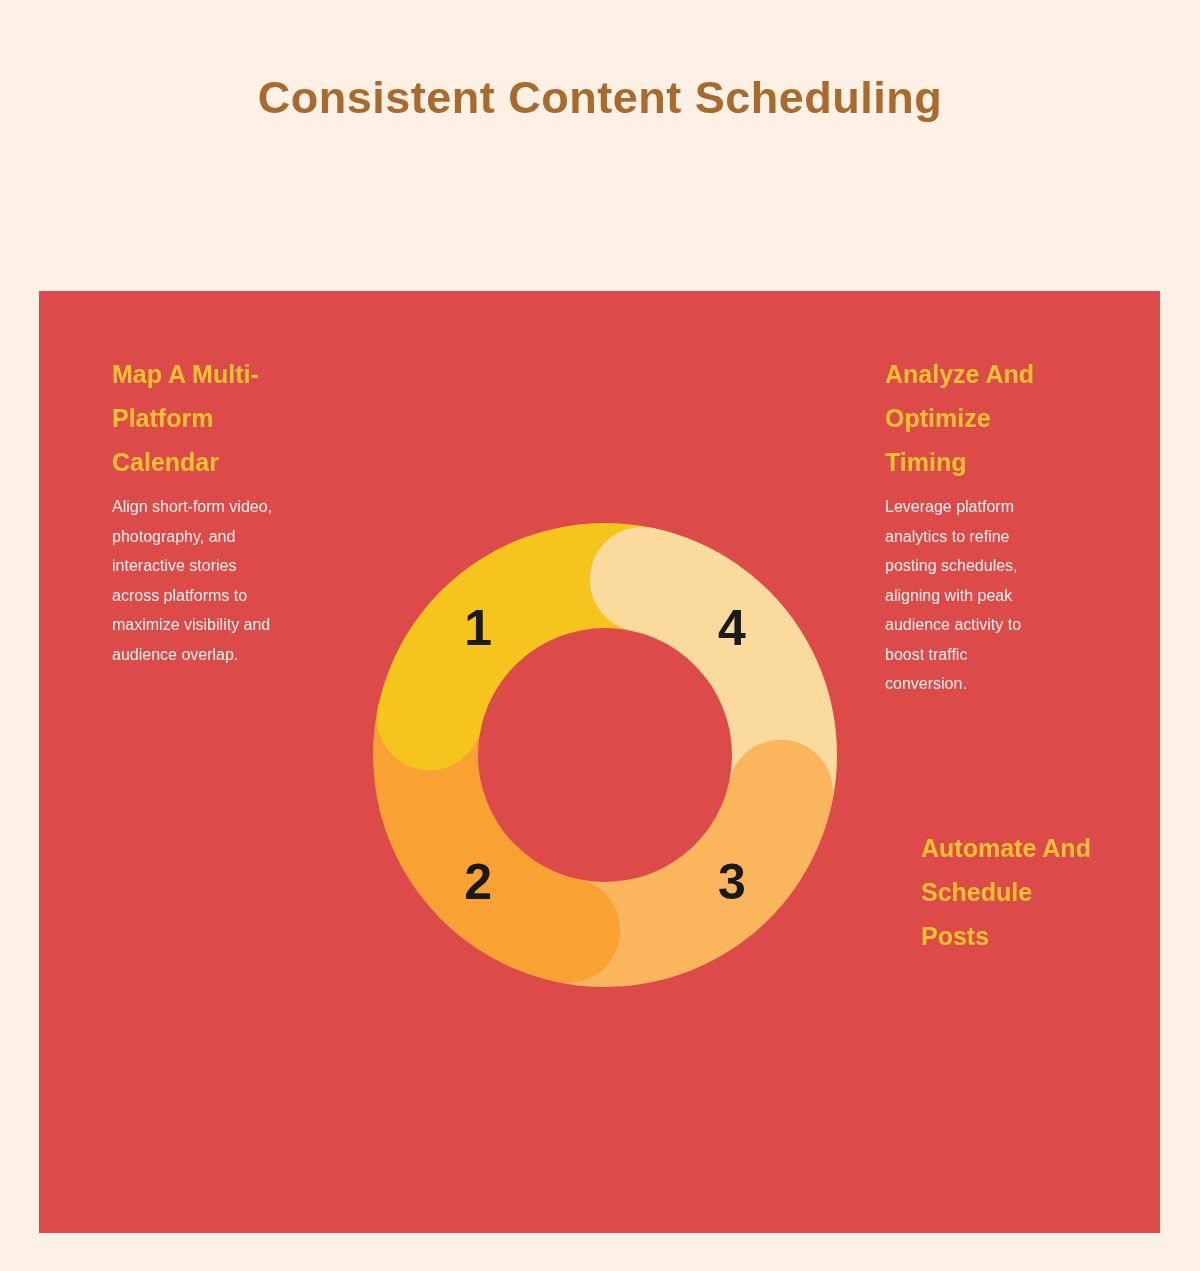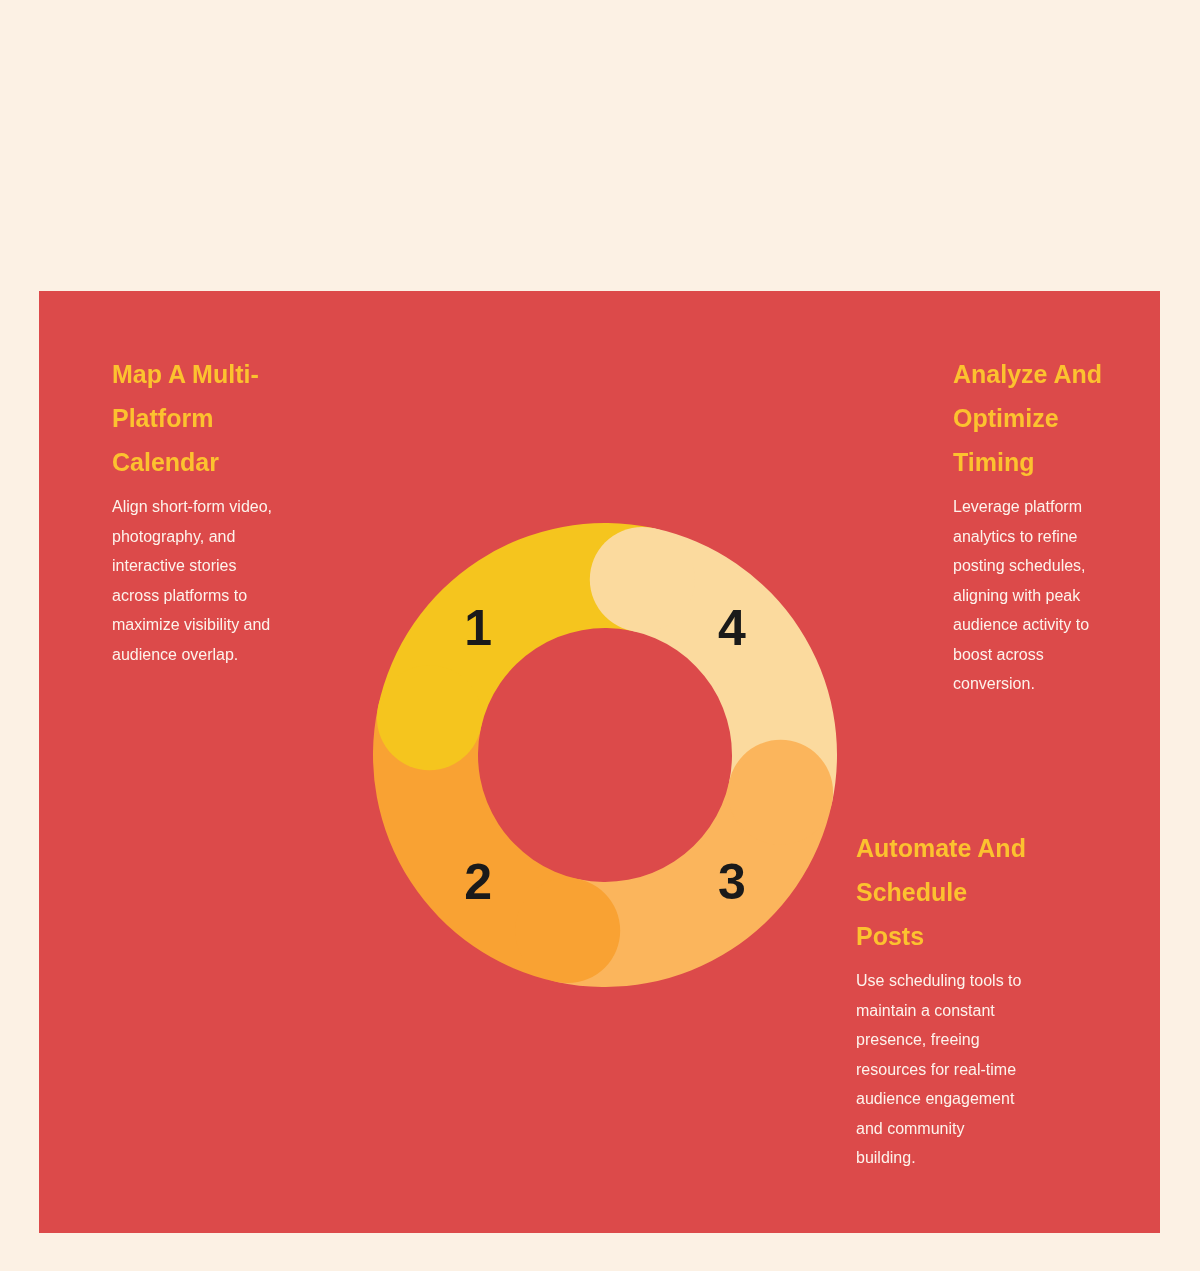--- a/index.html
+++ b/index.html
@@ -49,38 +49,39 @@
     white-space:pre-line;
   }
   .quad p{
     margin-top:8px;
     font-size:16px;font-weight:400;
     line-height:29.5px;
     color:var(--body);
     white-space:pre-line;
   }
   .quad.tl{left:73px;top:61px;}
-  .quad.tr{left:914px;top:61px;}
+  .quad.tr{left:846px;top:61px;}
   .quad.bl{left:73px;top:535px;}
-  .quad.br{left:817px;top:535px;}
+  .quad.br{left:882px;top:535px;}
   .donut{
     position:absolute;left:334px;top:232px;
     width:464px;height:464px;
   }
   .donut text{
     font-family:"Liberation Sans",sans-serif;
     font-size:50px;font-weight:600;
     fill:var(--number);
   }
 </style>
 </head>
 <body>
 
 <div class="page">
 
+  <h1 class="title">Consistent Content Scheduling</h1>
 
 
   <div class="panel">
 
     <div class="quad tl">
       <h2>Map A Multi-
 Platform
 Calendar</h2>
       <p>Align short-form video,
 photography, and
@@ -92,36 +93,29 @@
 
     <div class="quad tr">
       <h2>Analyze And
 Optimize
 Timing</h2>
       <p>Leverage platform
 analytics to refine
 posting schedules,
 aligning with peak
 audience activity to
-boost across
+boost traffic
 conversion.</p>
     </div>
 
 
     <div class="quad br">
       <h2>Automate And
 Schedule
 Posts</h2>
-      <p>Use scheduling tools to
-maintain a constant
-presence, freeing
-resources for real-time
-audience engagement
-and community
-building.</p>
     </div>
 
     <svg class="donut" viewBox="0 0 464 464" xmlns="http://www.w3.org/2000/svg">
         <path d="M5.07 183.76 A232 232 0 0 1 280.24 5.07 L258.40 107.78 A127 127 0 0 0 107.78 205.60 Z" fill="#F5C51E"></path>
         <path d="M183.76 458.93 A232 232 0 0 1 5.07 183.76 L107.78 205.60 A127 127 0 0 0 205.60 356.22 Z" fill="#F9A233"></path>
         <path d="M458.93 280.24 A232 232 0 0 1 183.76 458.93 L205.60 356.22 A127 127 0 0 0 356.22 258.40 Z" fill="#FBB55C"></path>
         <path d="M280.24 5.07 A232 232 0 0 1 458.93 280.24 L356.22 258.40 A127 127 0 0 0 258.40 107.78 Z" fill="#FBDA9E"></path>
         <circle cx="56.42" cy="194.68" r="52.5" fill="#F5C51E"></circle>
         <circle cx="194.68" cy="407.58" r="52.5" fill="#F9A233"></circle>
         <circle cx="407.58" cy="269.32" r="52.5" fill="#FBB55C"></circle>

